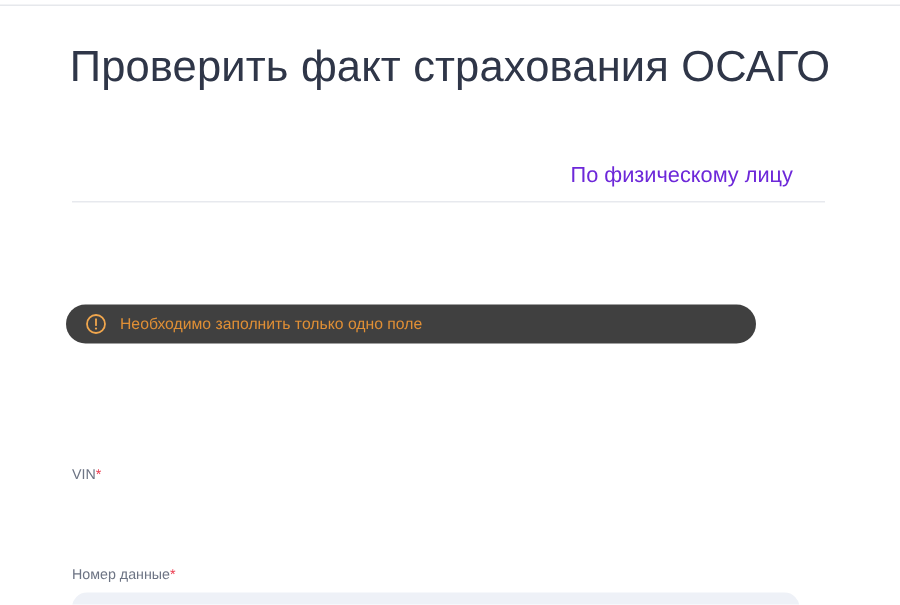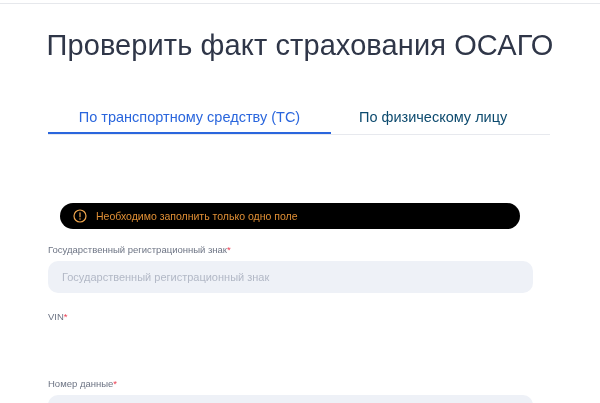--- a/index.html
+++ b/index.html
@@ -84,22 +84,22 @@
     position: absolute;
     left: 0;
     bottom: 0;
     width: 283px;
     height: 2px;
     background: #2a66dd;
   }
   .tab-person {
     left: 311px;
     width: 191px;
-    text-align: left;
-    color: #0c4a6e;
+    text-align: center;
+    color: #6d28d9;
   }
 
   
   .section-head {
     position: absolute;
     top: 162px;
     left: 48px;
     width: 486px;
     height: 32px;
     cursor: pointer;
@@ -119,24 +119,24 @@
     top: 8px;
     width: 18px;
     height: 16px;
   }
   .chevron-up svg { display: block; }
 
   
   .warning {
     position: absolute;
     top: 203px;
-    left: 60px;
+    left: 44px;
     width: 460px;
     height: 26px;
-    background: #000000;
+    background: #404040;
     border-radius: 13px;
     box-sizing: border-box;
   }
   .warning-icon {
     position: absolute;
     left: 13px;
     top: 6px;
     width: 14px;
     height: 14px;
   }
@@ -190,48 +190,38 @@
 
 <div class="page">
 
   <div class="top-rule"></div>
 
   <h1 class="page-title">Проверить факт страхования ОСАГО</h1>
 
   <div class="tabs">
     <div class="tabs-underline"></div>
 
-    <div class="tab tab-vehicle">
-      <span>По транспортному средству (ТС)</span>
-      <span class="tab-bar"></span>
-    </div>
 
     <div class="tab tab-person">
       <span>По физическому лицу</span>
     </div>
   </div>
 
 
   <div class="warning">
     <span class="warning-icon">
       <svg width="14" height="14" viewBox="0 0 14 14" aria-hidden="true">
         <circle cx="7" cy="7" r="6" fill="none" stroke="#f0a64d" stroke-width="1.2"></circle>
         <line x1="7" y1="3.8" x2="7" y2="7.8" stroke="#f0a64d" stroke-width="1.2" stroke-linecap="round"></line>
         <circle cx="7" cy="10" r="0.75" fill="#f0a64d"></circle>
       </svg>
     </span>
     <span class="warning-text">Необходимо заполнить только одно поле</span>
   </div>
 
-  <div class="field field-plate">
-    <div class="field-label">
-      <span>Государственный регистрационный знак</span><span class="req">*</span>
-    </div>
-    <input class="text-input" type="text" placeholder="Государственный регистрационный знак" style="">
-  </div>
 
   <div class="field field-vin">
     <div class="field-label">
       <span>VIN</span><span class="req">*</span>
     </div>
   </div>
 
   <div class="field field-body">
     <div class="field-label">
       <span>Номер данные</span><span class="req">*</span>

